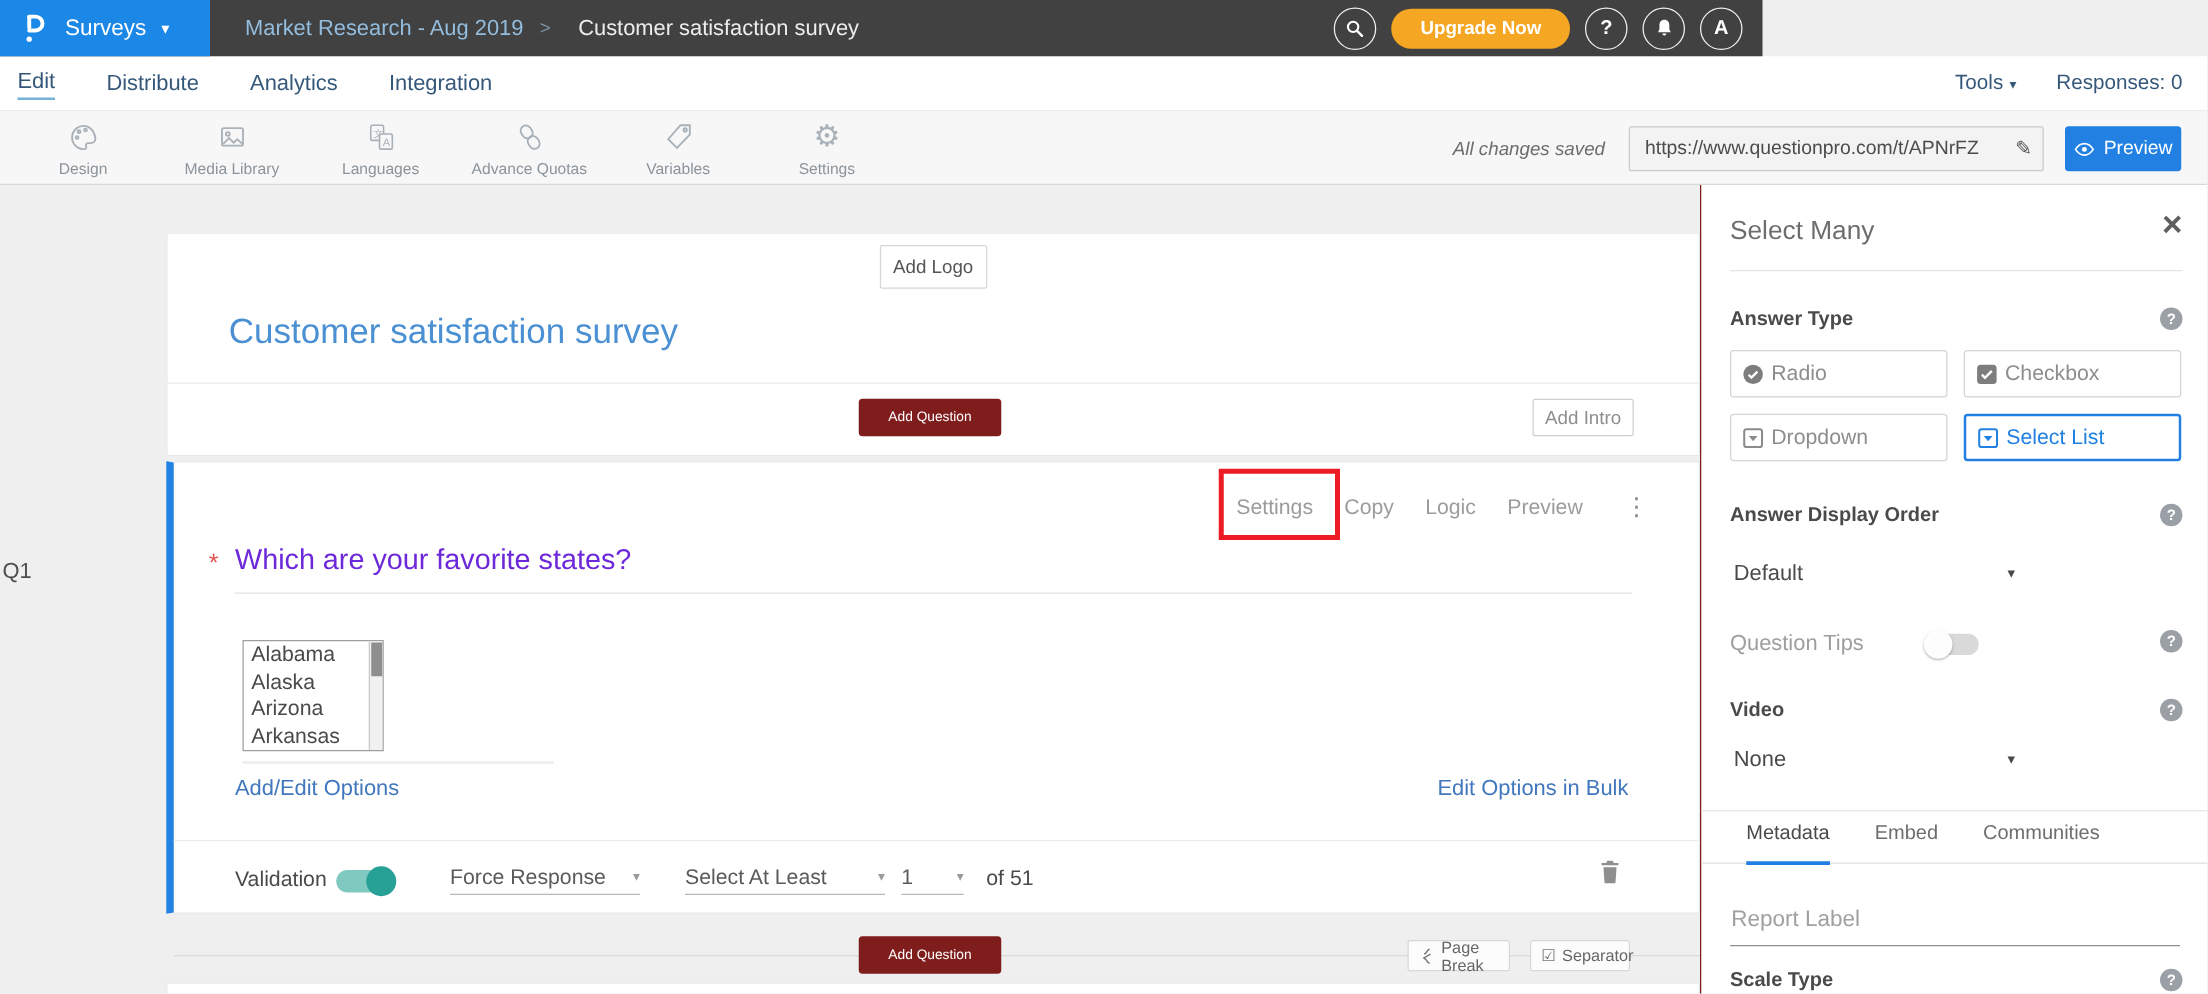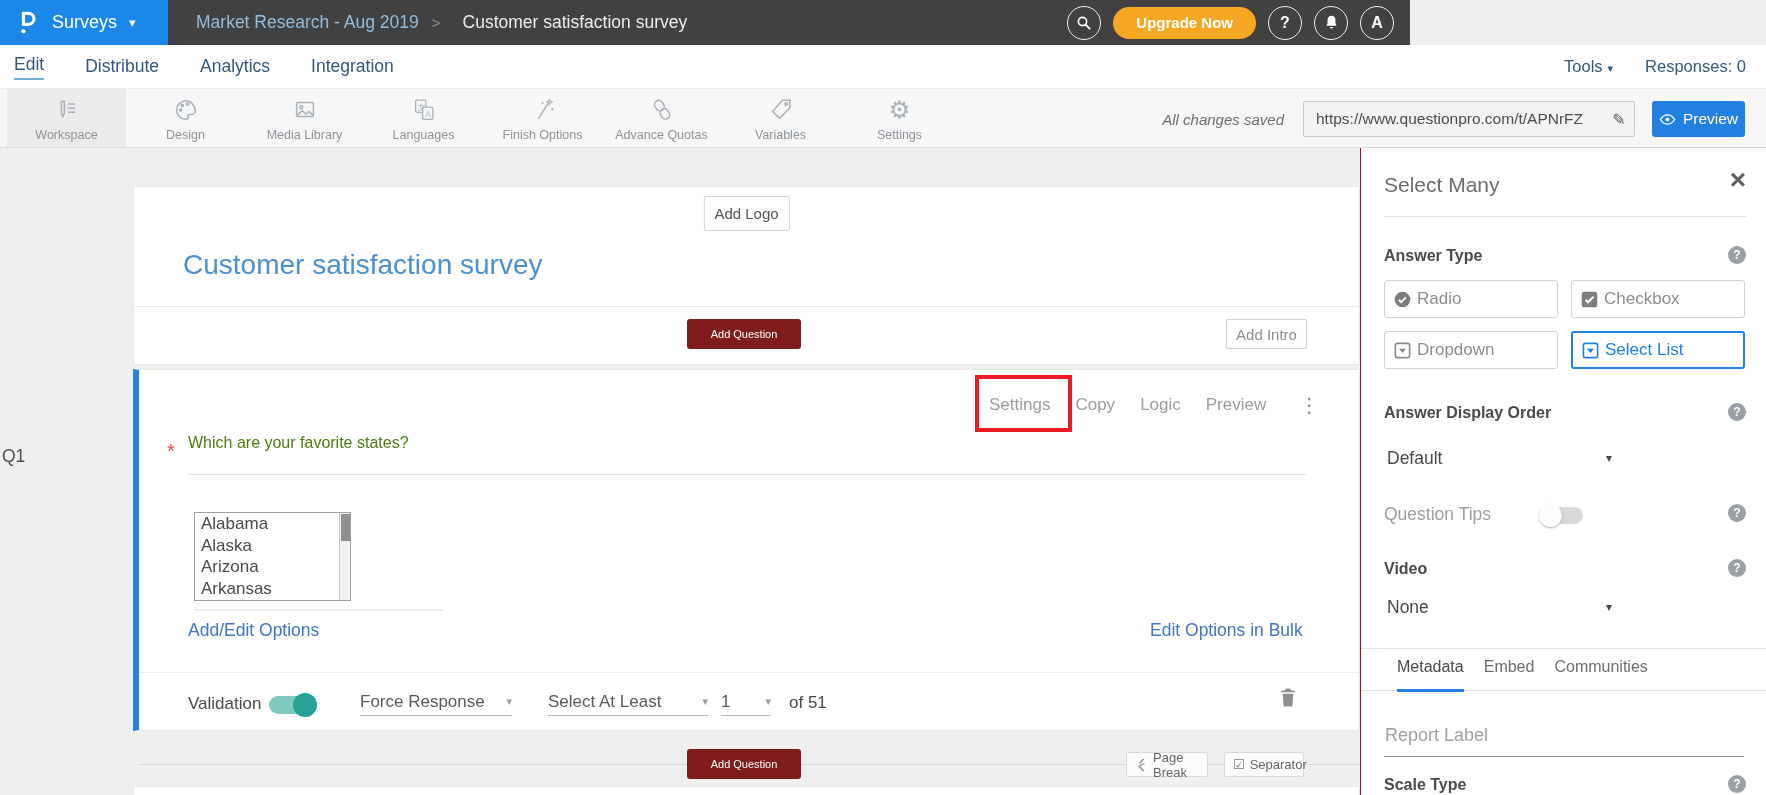--- a/index.html
+++ b/index.html
@@ -49,23 +49,23 @@
 .btn-blue{background:#7f1d1d;border-radius:3px;color:#fff;font-size:11px;display:flex;align-items:center;justify-content:center;cursor:pointer;}
 #addq-top{position:absolute;left:553px;top:132px;width:114px;height:30px;}
 #addintro{position:absolute;left:1092px;top:132px;width:81px;height:30px;background:#fff;border:1px solid #cfcfcf;border-radius:2px;color:#8f8f8f;font-size:15px;display:flex;align-items:center;justify-content:center;cursor:pointer;}
 
 #qcard{position:absolute;left:133px;top:369px;width:1227px;height:362px;background:#fff;border:1px solid #e7e7e7;border-left:6px solid #2483e2;}
 .q-actions{position:absolute;left:850px;top:23px;display:flex;gap:25px;font-size:17px;color:#9c9c9c;align-items:center;}
 .q-actions span{cursor:pointer;}
 .kebab{font-size:20px;color:#8a8a8a;margin-left:8px;cursor:pointer;}
 #redbox{position:absolute;left:836px;top:5px;width:97px;height:57px;border:4px solid #ed1c24;z-index:5;}
 .q-required{position:absolute;left:28px;top:70px;color:#e0524e;font-size:20px;}
-.q-text{position:absolute;left:49px;top:64px;font-size:16px;color:#4d7c0f;cursor:text;}
+.q-text{position:absolute;left:49px;top:64px;font-size:23px;color:#6d28d9;cursor:text;}
 .q-underline{position:absolute;left:49px;top:104px;width:1118px;border-top:1px solid #e2e2e2;}
-#listbox{position:absolute;left:55px;top:142px;width:157px;height:89px;border:1px solid #9f9f9f;background:#fff;overflow:hidden;}
+#listbox{position:absolute;left:55px;top:142px;width:113px;height:89px;border:1px solid #9f9f9f;background:#fff;overflow:hidden;}
 .lb-item{font-size:17px;color:#4a4a4a;padding-left:6px;line-height:21.5px;cursor:pointer;}
 #lb-scroll{position:absolute;right:0;top:0;bottom:0;width:11px;background:#f1f1f1;border-left:1px solid #c9c9c9;cursor:pointer;}
 #lb-thumb{position:absolute;left:1px;top:1px;width:9px;height:27px;background:#8f8f8f;}
 #lb-underline{position:absolute;left:55px;top:239px;width:249px;height:2px;background:#ededed;}
 .link{font-size:17.5px;color:#4177bd;cursor:pointer;}
 #addedit{position:absolute;left:49px;top:250px;}
 #editbulk{position:absolute;left:1011px;top:250px;}
 #vdivider{position:absolute;left:0;right:0;top:302px;border-top:1px solid #ededed;}
 #val-label{position:absolute;left:49px;top:324px;font-size:17px;color:#4a4a4a;}
 .toggle{position:absolute;width:46px;height:18px;border-radius:9px;background:#7fc9c0;cursor:pointer;}
@@ -101,21 +101,21 @@
 .atbtn.selected{border:2px solid #2180e2;color:#2180e2;}
 #at-radio{left:23px;top:132px;}
 #at-checkbox{left:210px;top:132px;}
 #at-dropdown{left:23px;top:183px;}
 #at-selectlist{left:210px;top:183px;}
 .sb-ddvalue{position:absolute;font-size:17.5px;color:#4a4a4a;cursor:pointer;}
 .sb-caret{position:absolute;font-size:12px;color:#4a4a4a;cursor:pointer;}
 #sb-qt-label{position:absolute;left:23px;top:356px;font-size:17.5px;color:#9e9e9e;}
 #sb-qt-toggle{left:180px;top:359px;}
 #sb-div2{left:0;right:0;top:500px;border-top:1px solid #e6e6e6;}
-#sb-tabs{position:absolute;left:36px;top:510px;display:flex;gap:20px;z-index:2;}
+#sb-tabs{position:absolute;left:36px;top:510px;display:flex;gap:36px;z-index:2;}
 .sb-tab{font-size:16px;color:#6e6e6e;padding-bottom:13px;cursor:pointer;}
 .sb-tab.active{color:#4a4a4a;border-bottom:3px solid #2180e2;}
 #sb-tabline{position:absolute;left:0;right:0;top:542px;border-top:1px solid #e0e0e0;}
 #sb-report{position:absolute;left:23px;top:577px;width:360px;border:none;border-bottom:1px solid #8f8f8f;background:transparent;font-family:inherit;font-size:18px;color:#4a4a4a;padding:0 0 10px 1px;outline:none;}
 #sb-report::placeholder{color:#a0a0a0;opacity:1;}
 #sb-scaletype{left:23px;top:628px;}
 svg{display:block;}
 </style>
 </head>
 <body>
@@ -167,29 +167,20 @@
   <span class="nav-tab">Distribute</span>
   <span class="nav-tab">Analytics</span>
   <span class="nav-tab">Integration</span>
   <div id="navright">
     <span class="nav-right-label"><span>Tools</span><span class="caret">▾</span></span>
     <span class="nav-right-label">Responses: 0</span>
   </div>
 </div>
 
 <div id="toolbarrow">
-  <div class="tb-item active">
-    <span class="tb-icon">
-        <svg width="30" height="28" viewBox="0 0 30 30" fill="none" stroke="#a9b1b9" stroke-width="1.6">
-          <path d="M9 6v12.5l1.6 3.5 1.6-3.5V6z"></path>
-          <path d="M15.8 8.5h8M15.8 13h8M15.8 17.5h8"></path>
-        </svg>
-      </span>
-    <span class="tb-label">Workspace</span>
-  </div>
   <div class="tb-item">
     <span class="tb-icon">
         <svg width="28" height="28" viewBox="0 0 30 30" fill="none" stroke="#a9b1b9" stroke-width="1.6">
           <path d="M15 5a10 10 0 100 20c2.1 0 2.6-1.4 2-2.6-.7-1.5.2-2.6 2-2.6h2.2A3.7 3.7 0 0025 16.2C24.7 10 20.2 5 15 5z"></path>
           <circle cx="11" cy="10" r="1.2"></circle>
           <circle cx="16.5" cy="8.6" r="1.2"></circle>
           <circle cx="9.3" cy="15" r="1.2"></circle>
         </svg>
       </span>
     <span class="tb-label">Design</span>
@@ -207,31 +198,20 @@
   <div class="tb-item">
     <span class="tb-icon">
         <svg width="28" height="28" viewBox="0 0 30 30">
           <rect x="6" y="4.5" width="11" height="13" rx="1.5" fill="none" stroke="#a9b1b9" stroke-width="1.4"></rect>
           <text x="8.3" y="14.5" font-size="8.5" fill="#a9b1b9">文</text>
           <rect x="13.5" y="12" width="11" height="13" rx="1.5" fill="#f7f7f7" stroke="#a9b1b9" stroke-width="1.4"></rect>
           <text x="16.3" y="22.3" font-size="9.5" fill="#a9b1b9">A</text>
         </svg>
       </span>
     <span class="tb-label">Languages</span>
-  </div>
-  <div class="tb-item">
-    <span class="tb-icon">
-        <svg width="28" height="28" viewBox="0 0 30 30" fill="none" stroke="#a9b1b9" stroke-width="1.6">
-          <path d="M20.5 8L10 24.5"></path>
-          <path d="M22 3.5l.9 1.9 1.9.9-1.9.9-.9 1.9-.9-1.9-1.9-.9 1.9-.9z" stroke-width="1.2"></path>
-          <path d="M25 12.5v3M23.5 14h3" stroke-width="1.2"></path>
-          <path d="M14.5 6.5v2M13.5 7.5h2" stroke-width="1.2"></path>
-        </svg>
-      </span>
-    <span class="tb-label">Finish Options</span>
   </div>
   <div class="tb-item">
     <span class="tb-icon">
         <svg width="28" height="28" viewBox="0 0 30 30" fill="none" stroke="#a9b1b9" stroke-width="1.6">
           <rect x="7.5" y="4.5" width="9" height="11.5" rx="4.5" transform="rotate(-33 12 10)"></rect>
           <rect x="13.5" y="13.5" width="9" height="11.5" rx="4.5" transform="rotate(-33 18 19)"></rect>
         </svg>
       </span>
     <span class="tb-label">Advance Quotas</span>
   </div>

